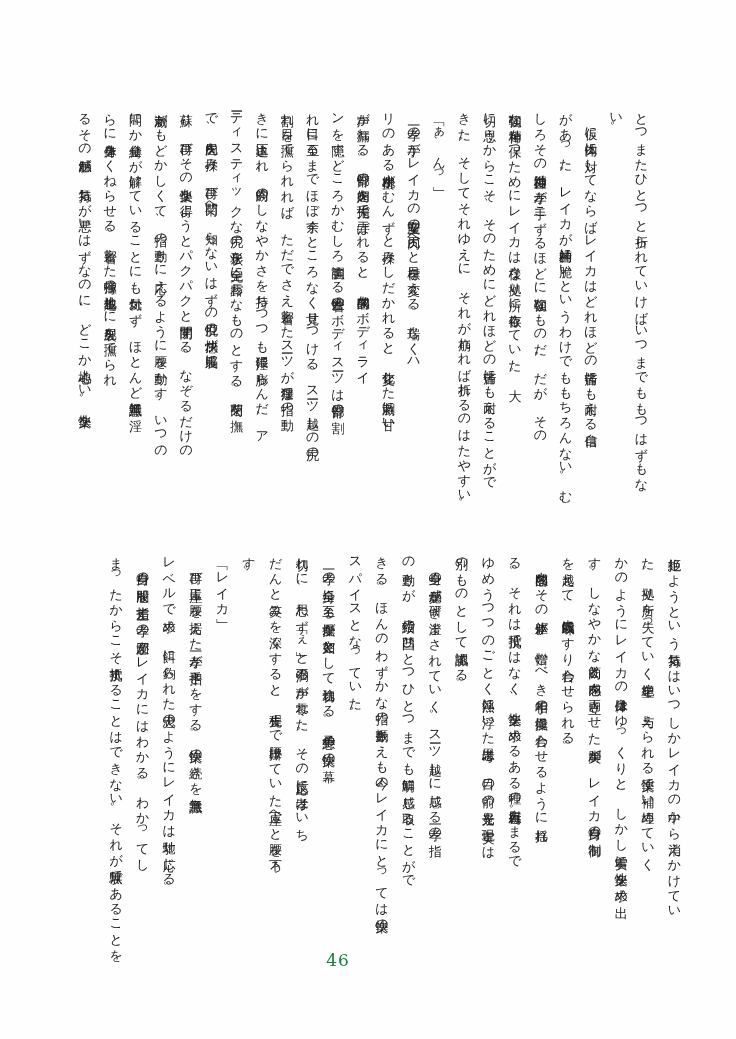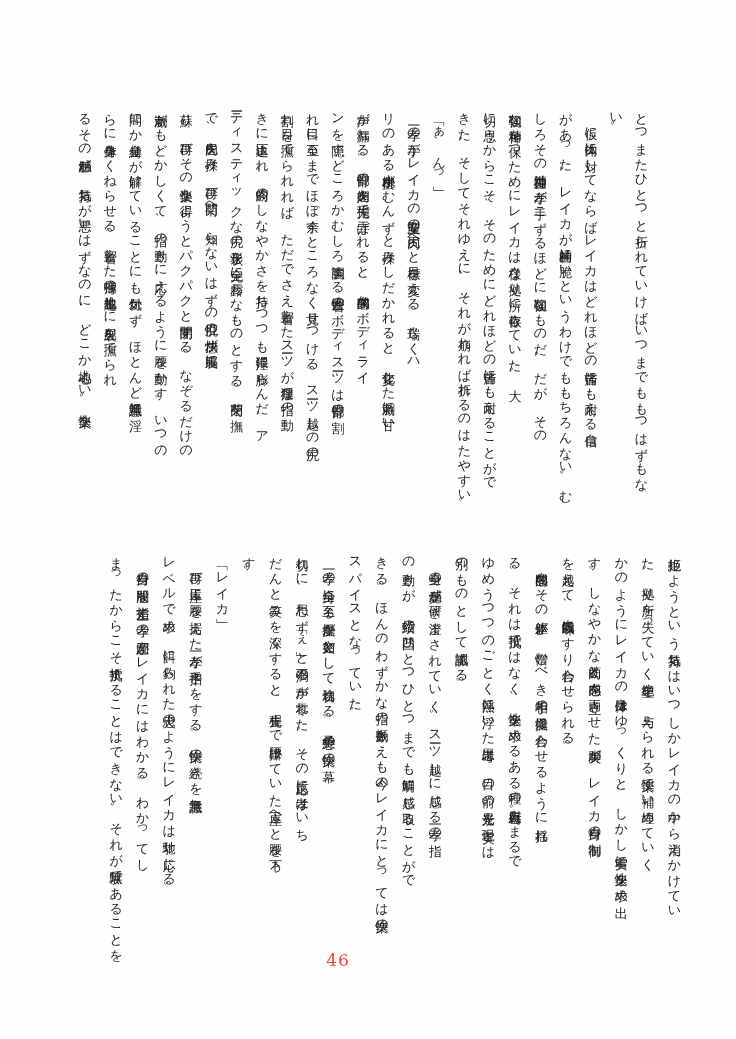--- a/index.html
+++ b/index.html
@@ -52,21 +52,21 @@
     padding-top: 13.5px;
   }
   .page-number {
     position: absolute;
     top: 950px;
     left: 0;
     width: 676px;
     text-align: center;
     font-size: 17px;
     letter-spacing: 1px;
-    color: #ef4444;
+    color: #15803d;
   }
 </style>
 </head>
 <body>
 
 <div class="page">
 
   <div class="text-block top-block">
     <div class="col">とつまたひとつと折られていけばいつまでももつはずもない。</div>
     <div class="col indent">仮に肉体に対してならばレイカはどれほどの痛苦にも耐える自信</div>

